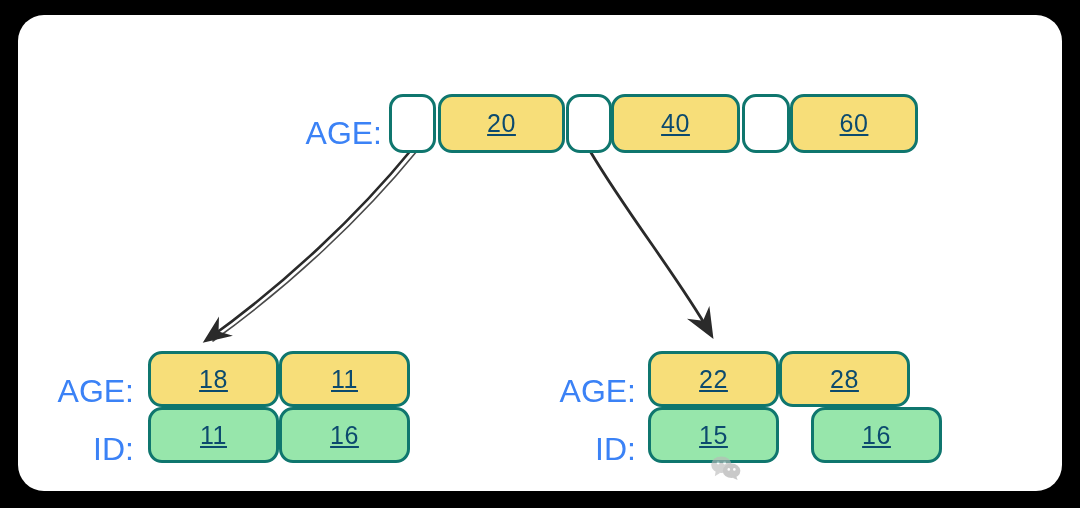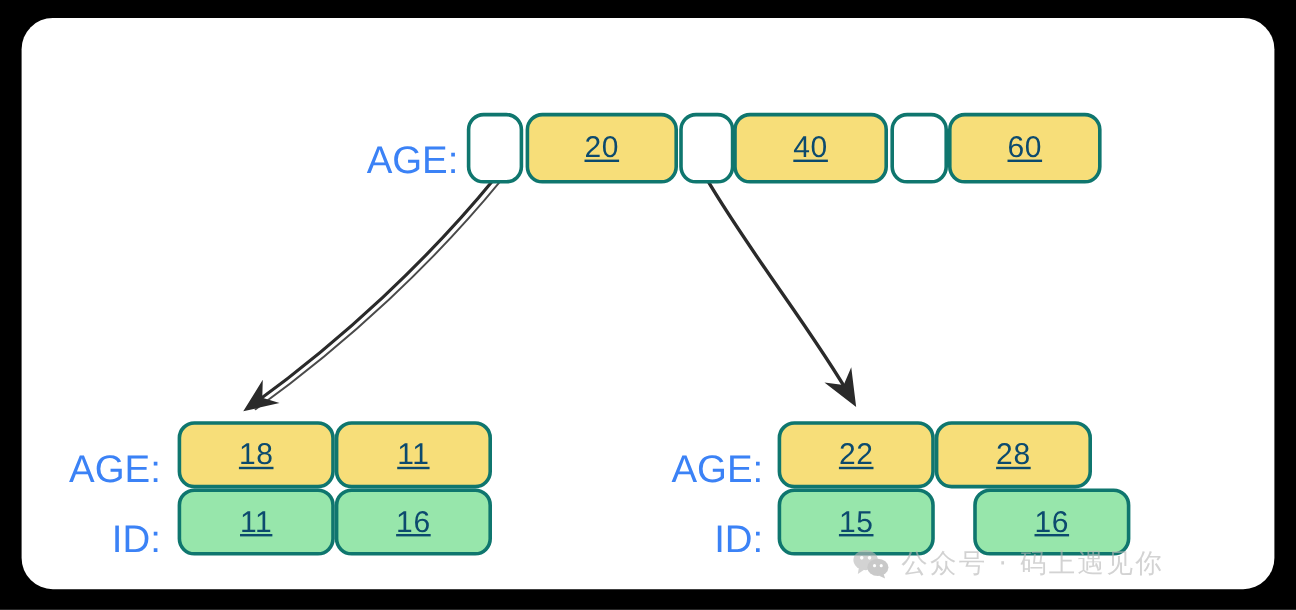--- a/index.html
+++ b/index.html
@@ -142,16 +142,15 @@
     <svg class="wm-logo" viewBox="0 0 34 28">
       <ellipse cx="12" cy="10.5" rx="11" ry="9" fill="#b9b9b9"></ellipse>
       <path d="M6,17 L5,23 L11,19 Z" fill="#b9b9b9"></path>
       <circle cx="8.5" cy="8.5" r="1.6" fill="#ffffff"></circle>
       <circle cx="15.5" cy="8.5" r="1.6" fill="#ffffff"></circle>
       <ellipse cx="23" cy="17" rx="9.5" ry="7.8" fill="#a9a9a9"></ellipse>
       <path d="M28,22.5 L29.5,27 L24,24.5 Z" fill="#a9a9a9"></path>
       <circle cx="20" cy="15.5" r="1.4" fill="#ffffff"></circle>
       <circle cx="26" cy="15.5" r="1.4" fill="#ffffff"></circle>
     </svg>
-    <span class="wm-text">公众号 · 码上遇见你</span>
   </div>
 
 </div>
 
 </body></html>

